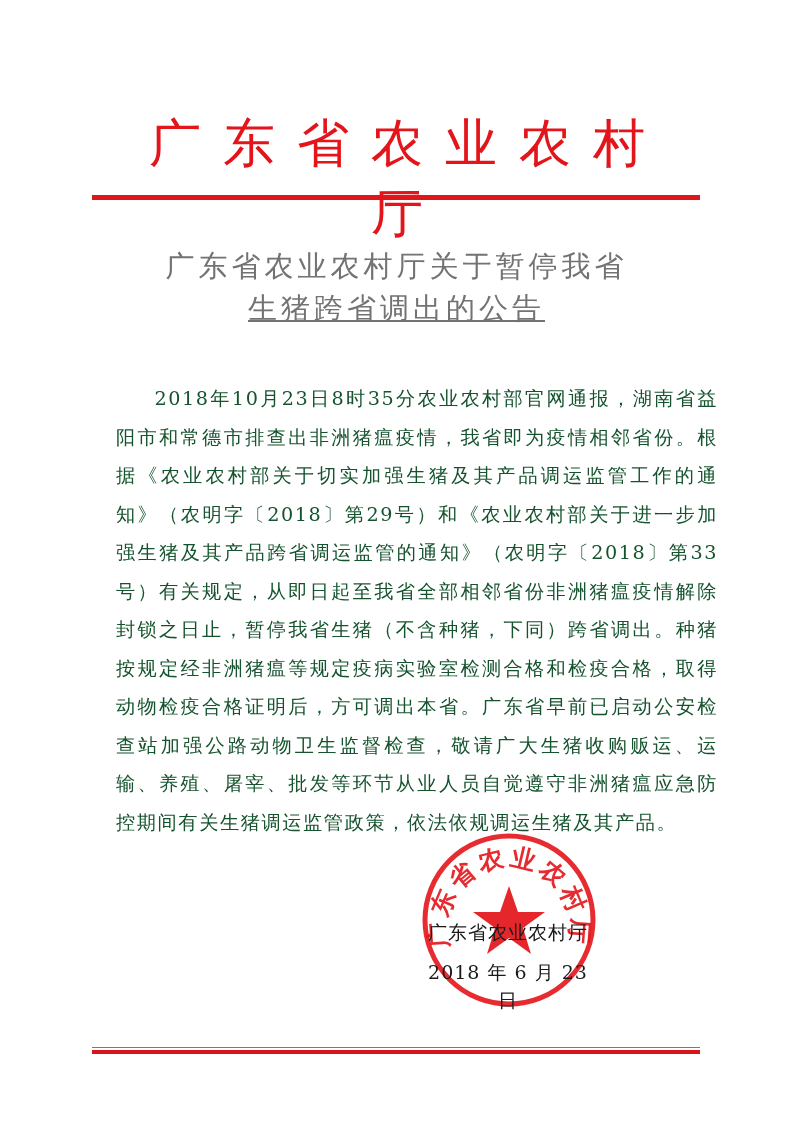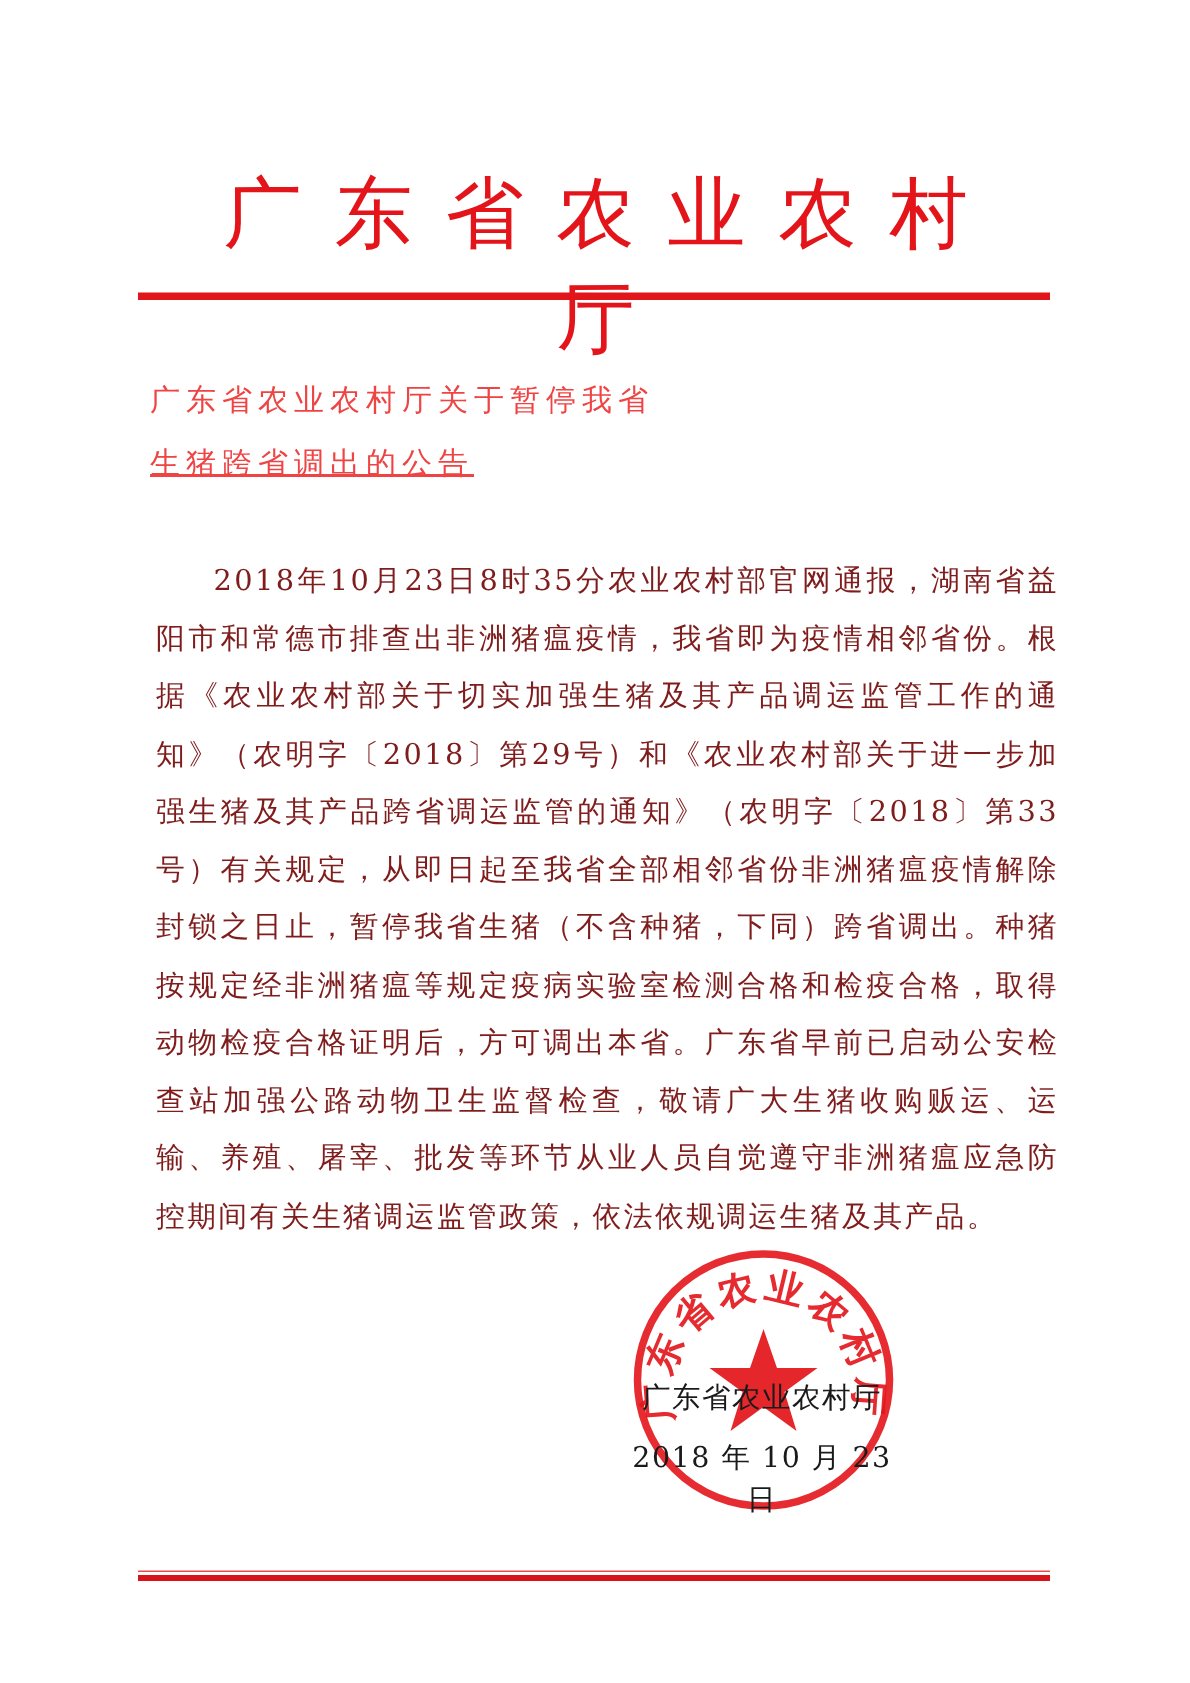--- a/index.html
+++ b/index.html
@@ -2,27 +2,27 @@
 <html><head>
 <meta charset="utf-8">
 <style>
   html, body { margin: 0; padding: 0; background: #ffffff; }
   body { width: 793px; height: 1122px; position: relative; overflow: hidden;
          font-family: "DejaVu Serif", "Liberation Serif", serif; color: #1a1a1a; }
   .masthead { position: absolute; left: 92px; top: 108px; width: 610px; text-align: center;
               color: #e3151a; font-size: 52px; letter-spacing: 22px; line-height: 70px;
               font-family: "DejaVu Serif", serif; font-weight: normal; padding-left: 22px; box-sizing: border-box; }
   .rule-top { position: absolute; left: 92px; top: 195px; width: 608px; height: 5px; background: #e0161b; }
-  .title { position: absolute; left: 100px; width: 593px; text-align: left;
-           font-size: 20px; letter-spacing: 4px; line-height: 40px; color: #ef4444; }
+  .title { position: absolute; left: 100px; width: 593px; text-align: center;
+           font-size: 29px; letter-spacing: 4px; line-height: 40px; color: #737373; }
   .title.l1 { top: 246px; }
   .title.l2 { top: 288px; text-decoration: underline; }
   .body { position: absolute; left: 100px; top: 364px; width: 602px;
-          font-size: 19.2px; line-height: 38.5px; letter-spacing: 1.6px; color: #7f1d1d;
-          text-align: justify; text-indent: 2em; margin: 4px; }
+          font-size: 19.2px; line-height: 38.5px; letter-spacing: 1.6px; color: #14532d;
+          text-align: justify; text-indent: 2em; margin: 16px; }
   .seal { position: absolute; left: 421px; top: 832px; width: 176px; height: 176px; }
   .sign { position: absolute; left: 420px; width: 176px; text-align: center;
           font-size: 19px; letter-spacing: 1px; color: #1a1a1a; line-height: 28px; }
   .sign.org { top: 918px; }
   .sign.date { top: 958px; }
   .rule-bottom-thin { position: absolute; left: 92px; top: 1047px; width: 608px; height: 1px; background: #e84a4d; }
   .rule-bottom-thick { position: absolute; left: 92px; top: 1050px; width: 608px; height: 4px; background: #d8141a; }
 </style>
 </head>
 <body>
@@ -40,16 +40,16 @@
     <path id="sealArc" d="M 30 118 A 62 62 0 1 1 146 118"></path>
   </defs>
   <circle cx="88" cy="88" r="84" fill="none" stroke="#e3151a" stroke-width="5" opacity="0.9"></circle>
   <text font-size="25" font-weight="bold" fill="#e3151a" opacity="0.9" letter-spacing="4" font-family="DejaVu Serif, serif">
     <textPath href="#sealArc" startOffset="50%" text-anchor="middle">广东省农业农村厅</textPath>
   </text>
   <polygon points="88,54 97,80 124,80 102,96 110,122 88,106 66,122 74,96 52,80 79,80" fill="#e3151a" opacity="0.92"></polygon>
 </svg>
 
 <div class="sign org">广东省农业农村厅</div>
-<div class="sign date">2018 年 10 月 23 日</div>
+<div class="sign date">2018 年 6 月 23 日</div>
 
 <div class="rule-bottom-thin"></div>
 <div class="rule-bottom-thick"></div>
 
 </body></html>

